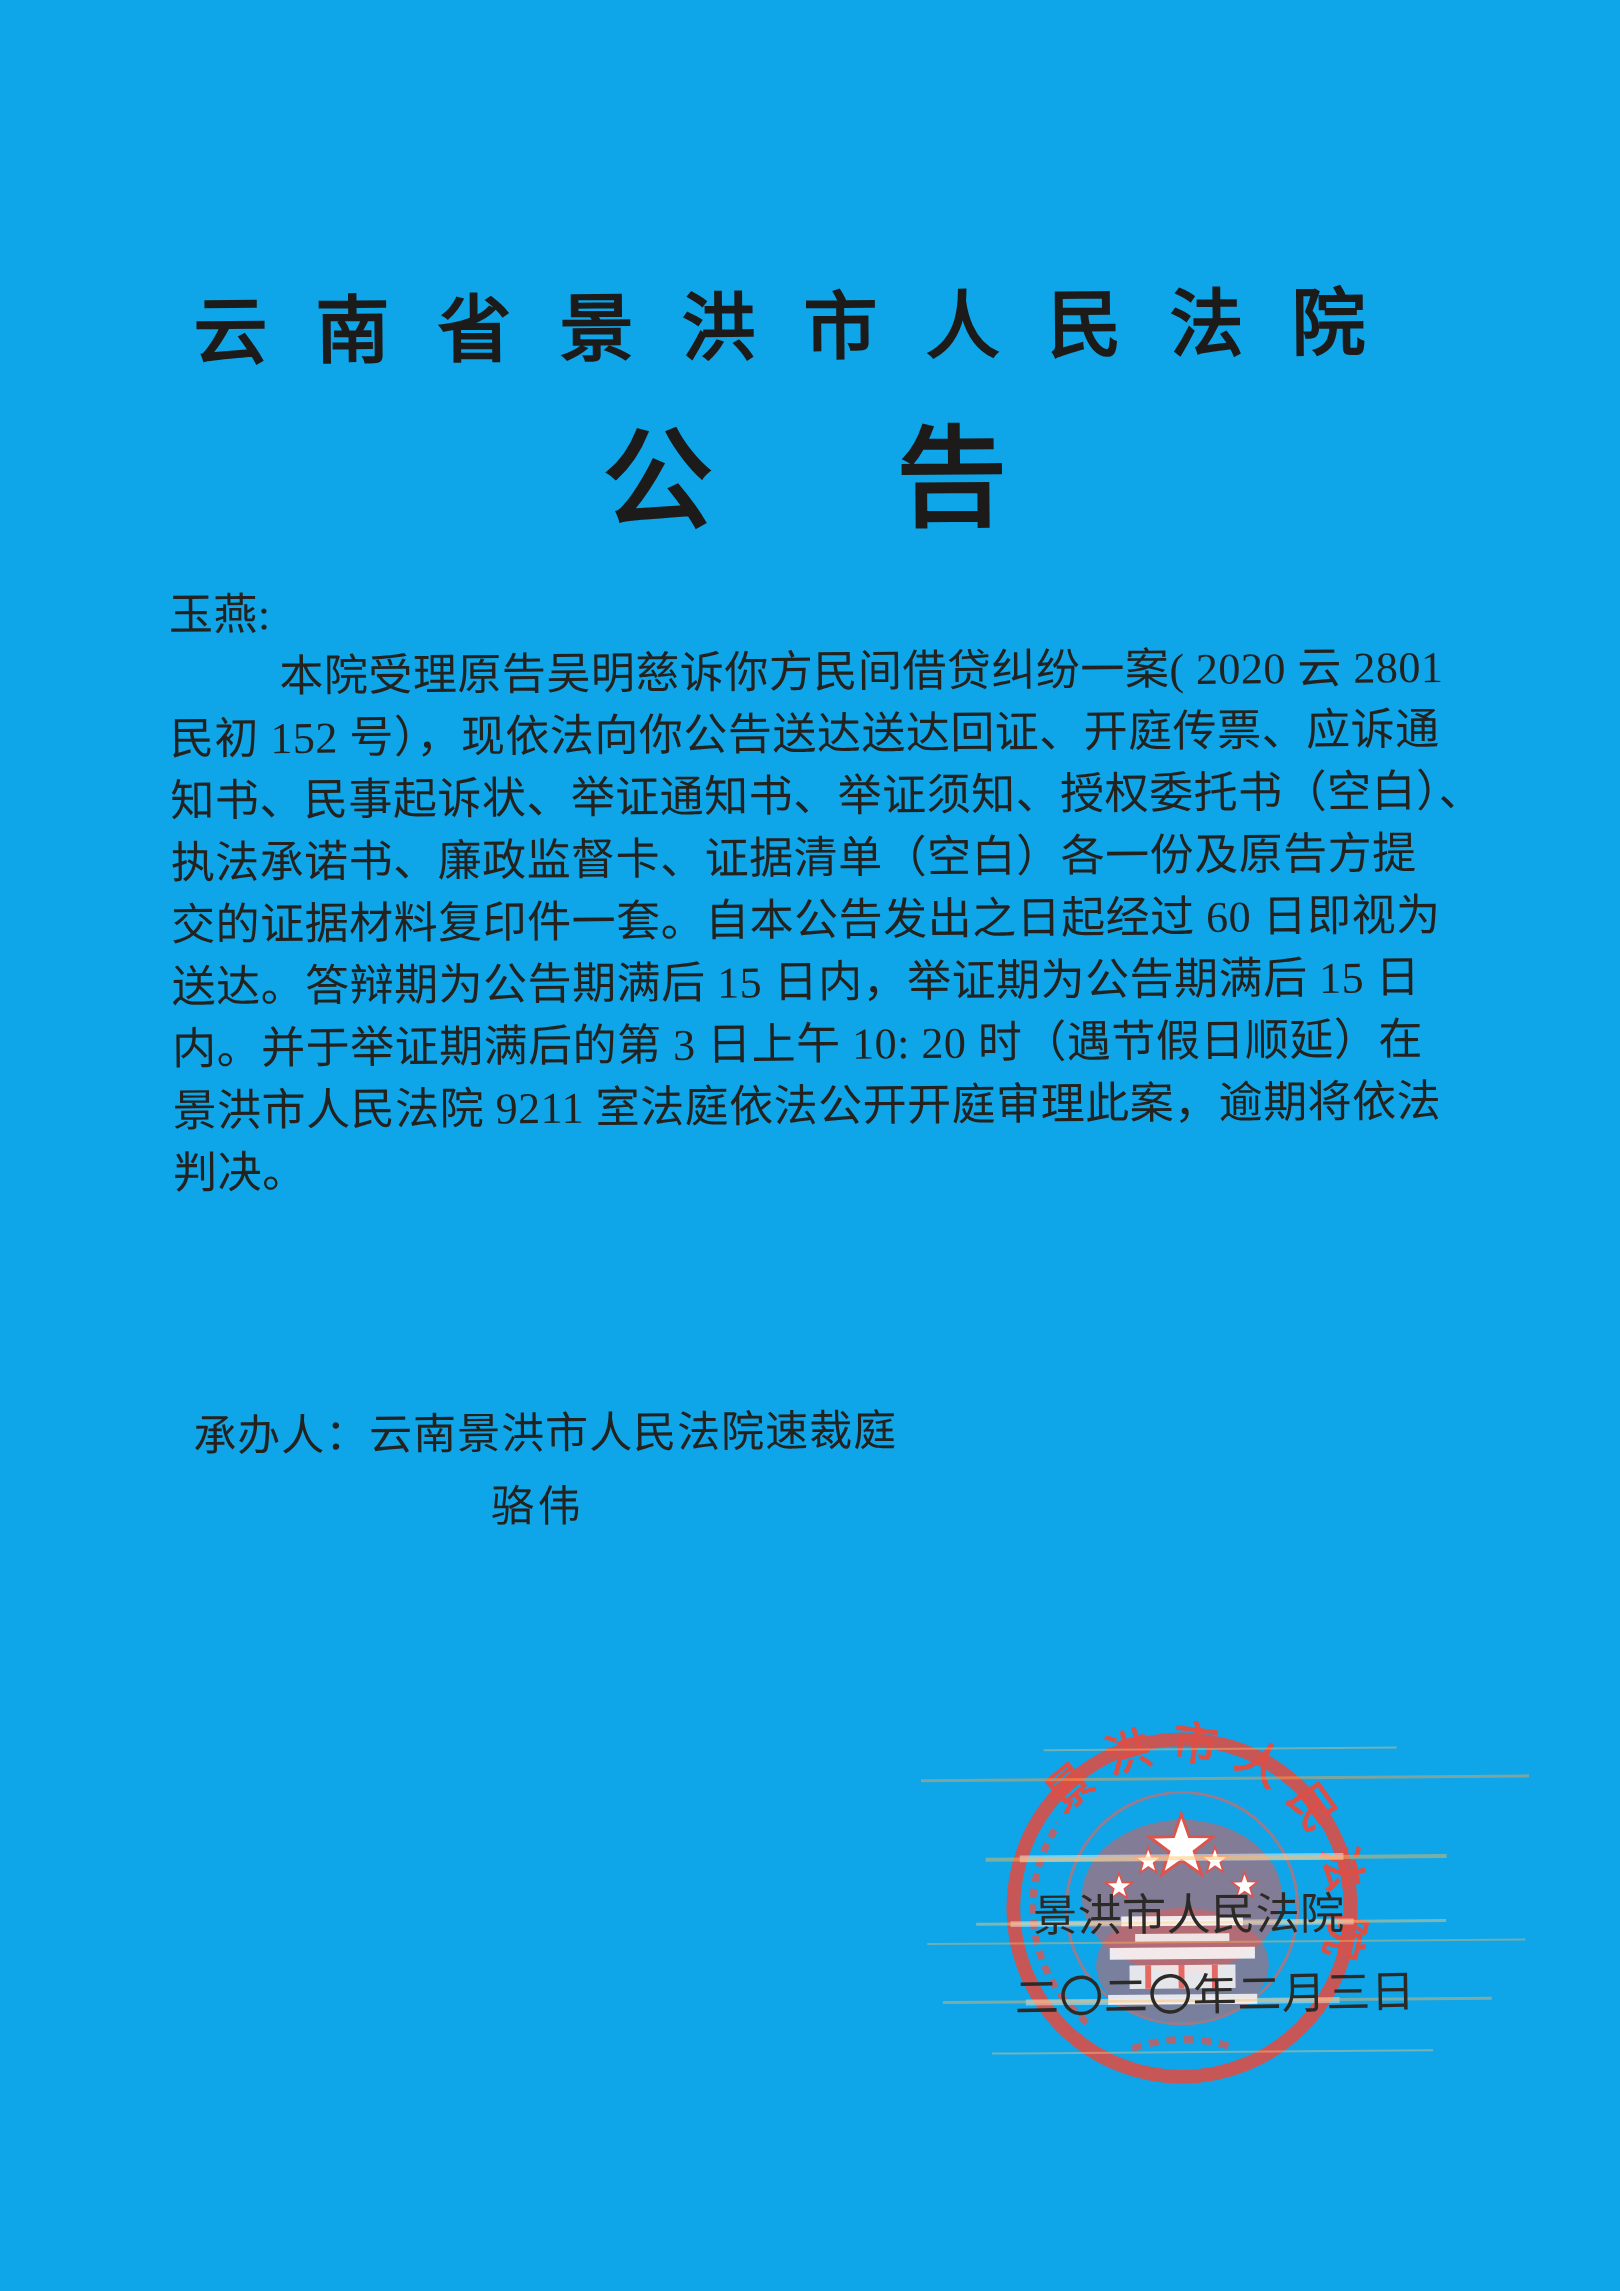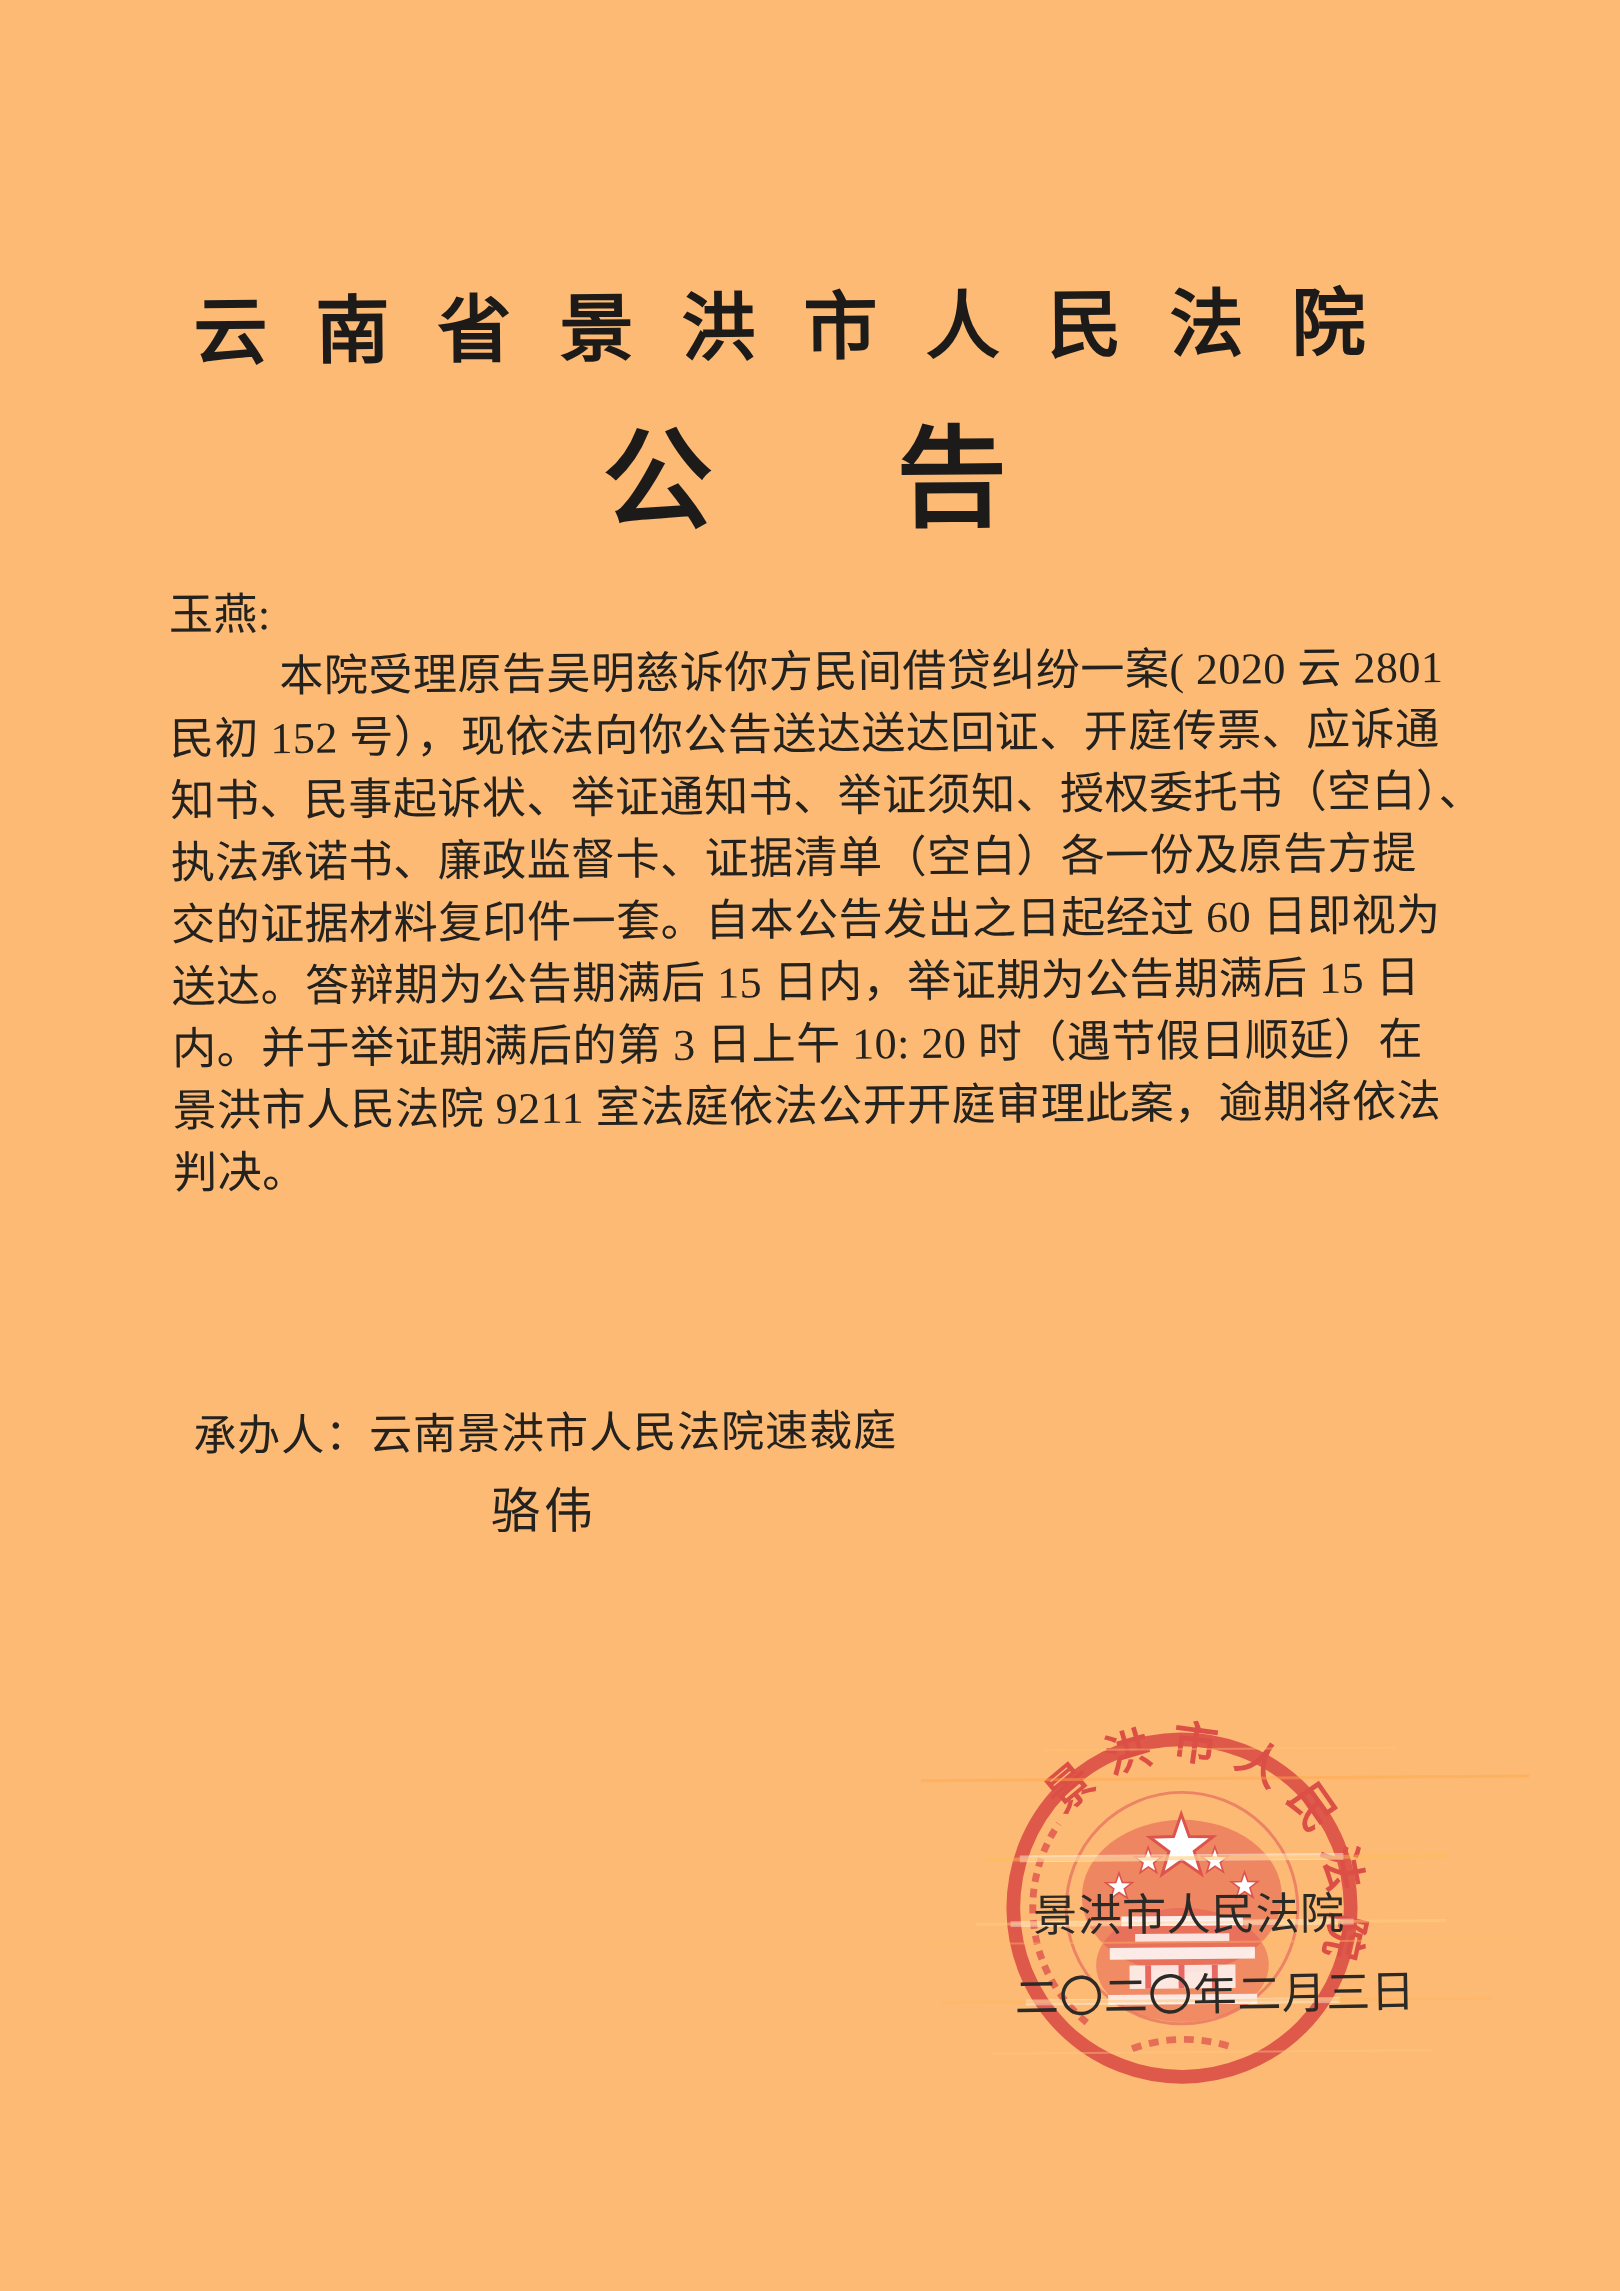--- a/index.html
+++ b/index.html
@@ -1,21 +1,21 @@
 <!DOCTYPE html>
 <html lang="zh-CN"><head>
 <meta charset="utf-8">
 <style>
   html,body{margin:0;padding:0;background:#ffffff;}
   body{
     width:1620px;height:2292px;position:relative;overflow:hidden;
     font-family:"Liberation Serif","DejaVu Serif",serif;
     color:#26241f;
   }
-  #sheet{position:absolute;inset:0;background:#fdba74;}
+  #sheet{position:absolute;inset:0;background:#0ea5e9;}
   #content{
     position:absolute;inset:0;
     transform:rotate(-0.45deg);
     transform-origin:50% 50%;
   }
   .court-title{
     position:absolute;top:267px;left:0;width:100%;
     text-align:center;
     font-size:74px;font-weight:bold;
     letter-spacing:48px;
@@ -37,21 +37,21 @@
   .body-line{
     height:62px;line-height:62px;white-space:nowrap;
   }
   .body-line.indent{padding-left:110px;}
   .handler-line{
     position:absolute;left:191px;top:1396px;
     font-size:43px;letter-spacing:1px;white-space:nowrap;color:#23221e;
   }
   .handler-name{
     position:absolute;left:488px;top:1469px;
-    font-size:49px;letter-spacing:3.9px;white-space:nowrap;color:#23221e;
+    font-size:43px;letter-spacing:3.9px;white-space:nowrap;color:#23221e;
   }
   .seal-svg{position:absolute;left:921px;top:1656px;z-index:1;}
   .streak{position:absolute;z-index:2;pointer-events:none;}
   .seal-overlay-name{
     position:absolute;left:1027px;top:1882px;z-index:3;
     font-size:44px;letter-spacing:0.5px;color:#2c2a26;white-space:nowrap;
   }
   .seal-overlay-date{
     position:absolute;left:1008px;top:1962px;z-index:3;
     font-size:44px;letter-spacing:0.5px;color:#2c2a26;white-space:nowrap;

